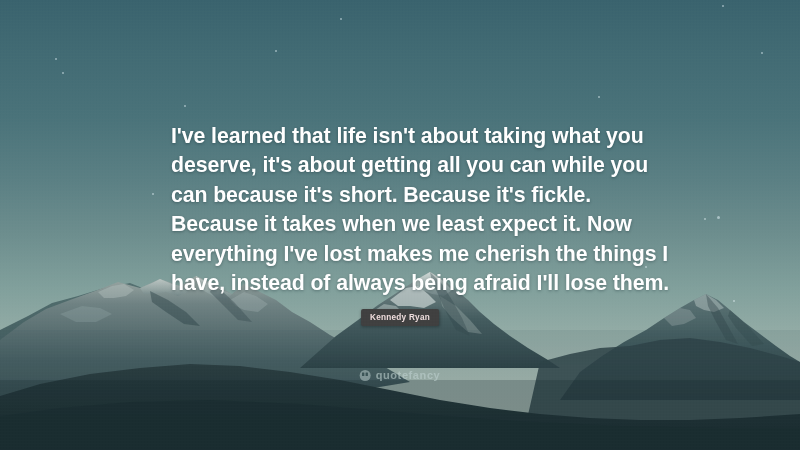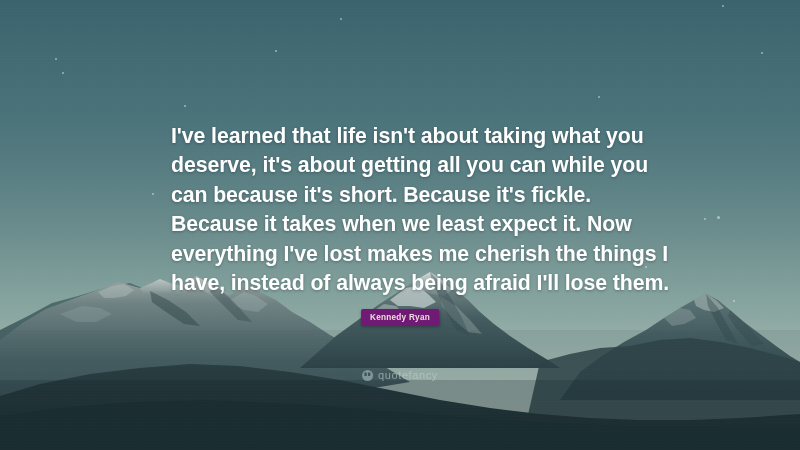--- a/index.html
+++ b/index.html
@@ -64,21 +64,21 @@
     text-shadow: 0 1px 3px rgba(10,30,35,0.35);
     white-space: pre-line;
   }
 
   
   .author-badge {
     position: absolute;
     left: 50%;
     transform: translateX(-50%);
     top: 309px;
-    background: #701a75;
+    background: #404040;
     color: #f0dede;
     font-size: 8.2px;
     font-weight: bold;
     letter-spacing: 0.25px;
     padding: 4px 9px 4px 9px;
     border-radius: 2px;
     line-height: 9px;
     box-shadow: 0 1px 3px rgba(0,0,0,0.30);
   }
 
@@ -100,21 +100,21 @@
     background: #a9bcbc;
     display: flex;
     align-items: center;
     justify-content: center;
   }
   .wm-mark svg { display: block; }
   .wm-text {
     color: #bccfcd;
     font-size: 11px;
     letter-spacing: 0.6px;
-    font-weight: normal;
+    font-weight: bold;
   }
 
   
   .grain {
     position: absolute;
     inset: 0;
     pointer-events: none;
     opacity: 0.05;
     background-image:
       repeating-linear-gradient(0deg, rgba(255,255,255,.10) 0 1px, transparent 1px 3px),

